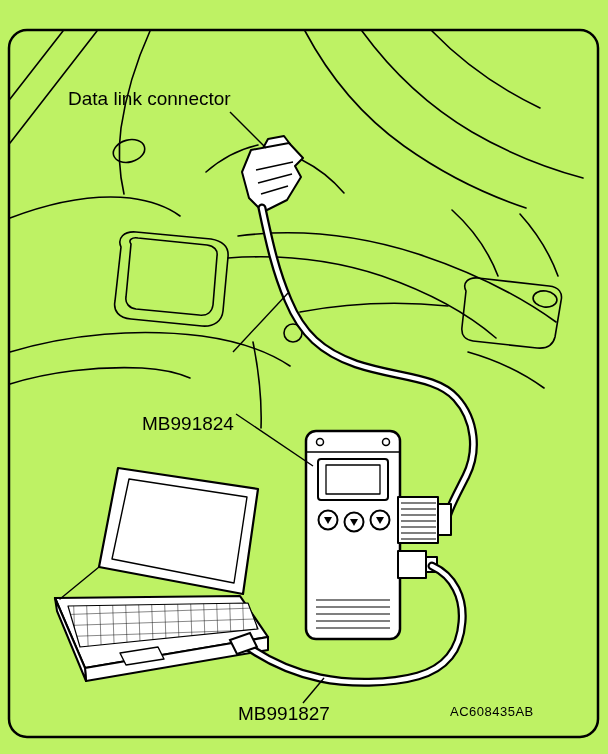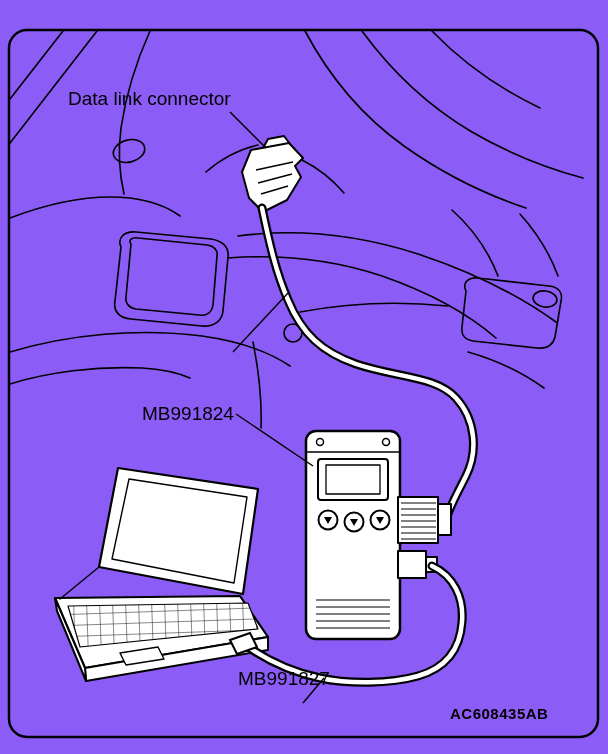--- a/index.html
+++ b/index.html
@@ -1,33 +1,33 @@
 <!DOCTYPE html>
 <html><head>
 <meta charset="utf-8">
 <style>
   html,body{margin:0;padding:0;background:#ffffff;}
   .stage{
     position:relative;
     width:608px;height:754px;
-    background:#8b5cf6;
+    background:#bef264;
     font-family:"Liberation Sans", sans-serif;
     overflow:hidden;
   }
   .stage svg{position:absolute;left:0;top:0;}
   .lbl{
     position:absolute;
     font-size:19px;
     color:#000;
     white-space:nowrap;
     line-height:1.15;
   }
   .code{
-    font-weight:bold;
-    font-size:15px;
+    font-weight:normal;
+    font-size:13px;
     letter-spacing:.5px;
   }
   .cable-outer{stroke:#000;stroke-width:9;fill:none;stroke-linecap:round;}
   .cable-inner{stroke:#fff;stroke-width:4.5;fill:none;stroke-linecap:round;}
 </style>
 </head>
 <body>
 
 <div class="stage">
 
@@ -143,18 +143,18 @@
       <line x1="230" y1="112" x2="266" y2="148"></line>
       <line x1="233" y1="352" x2="288" y2="293"></line>
       <line x1="236" y1="414" x2="313" y2="466"></line>
       <line x1="303" y1="703" x2="324" y2="678"></line>
     </g>
   </svg>
 
   <div class="lbl" style="left:68px;top:88px">Data link connector</div>
 
 
-  <div class="lbl" style="left:142px;top:403px">MB991824</div>
+  <div class="lbl" style="left:142px;top:413px">MB991824</div>
 
-  <div class="lbl" style="left:238px;top:668px">MB991827</div>
+  <div class="lbl" style="left:238px;top:703px">MB991827</div>
 
   <div class="lbl code" style="left:450px;top:705px">AC608435AB</div>
 </div>
 
 </body></html>

